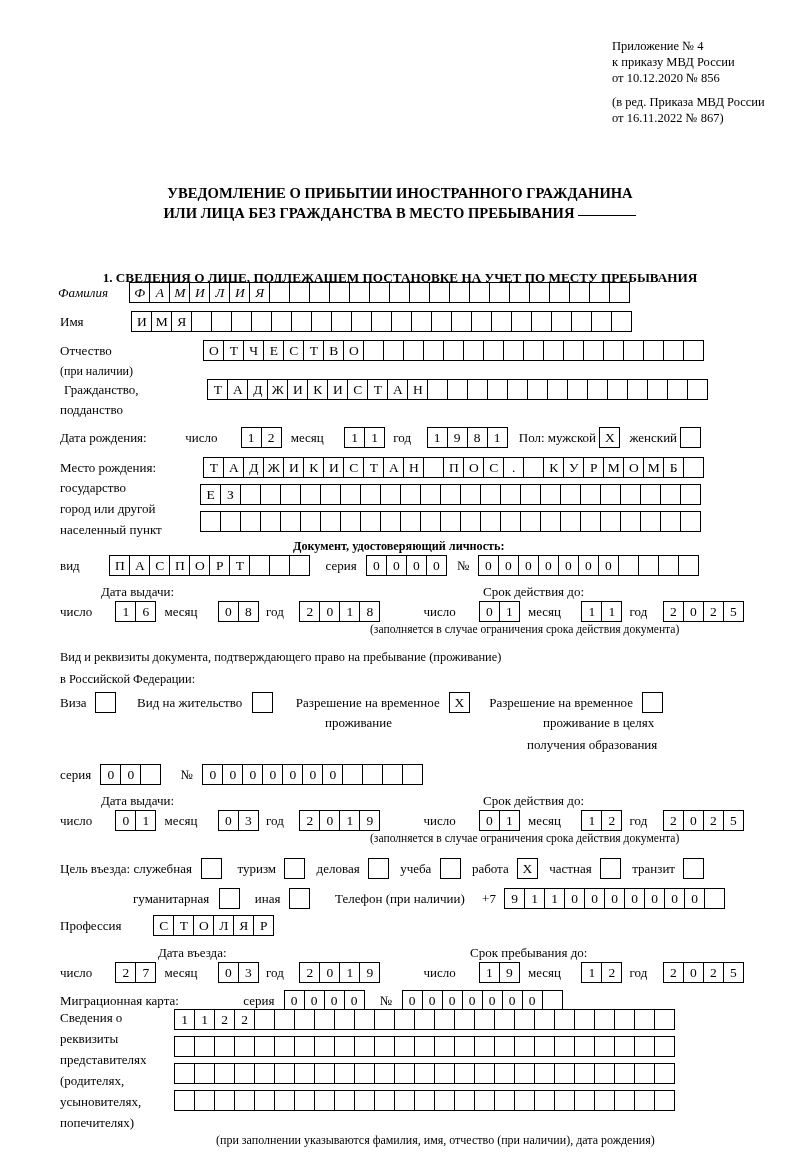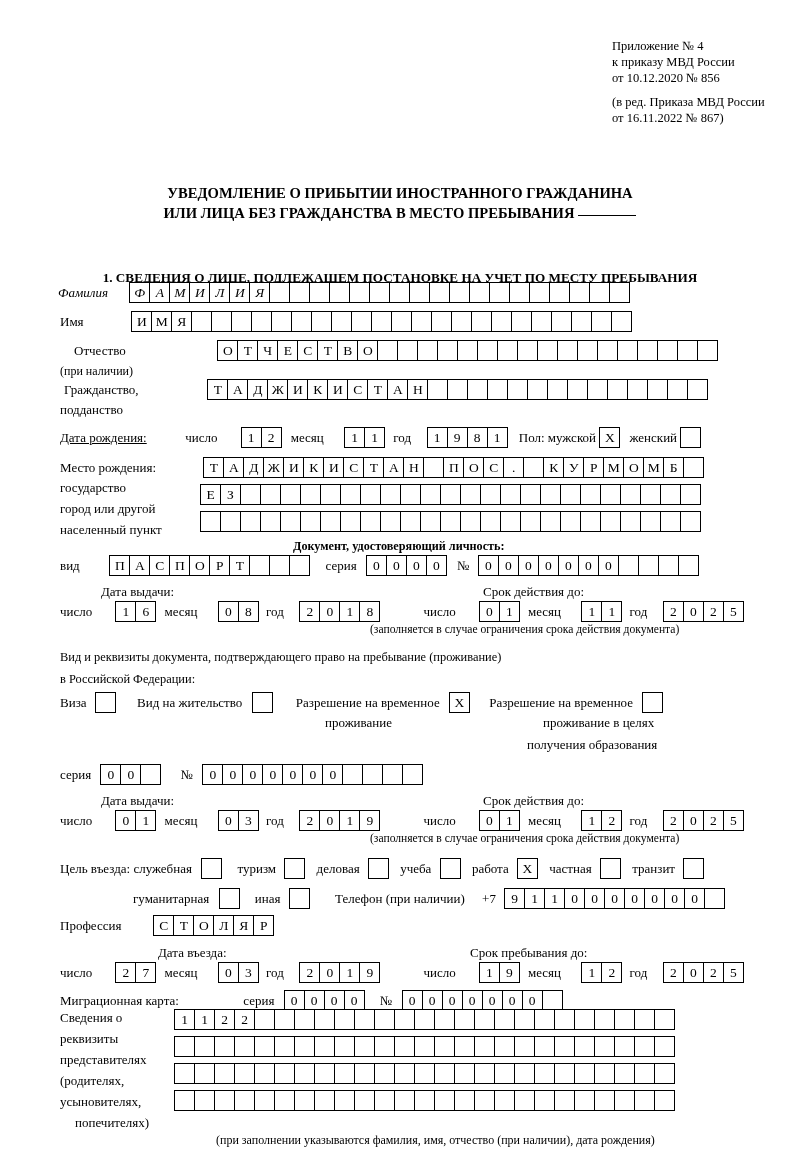--- a/index.html
+++ b/index.html
@@ -201,21 +201,21 @@
         <span class="cell"></span>
         <span class="cell"></span>
         <span class="cell"></span>
         <span class="cell"></span>
         <span class="cell"></span>
         <span class="cell"></span>
         <span class="cell"></span>
       </span>
   </div>
 
-  <div class="row" style="top:340px; left:60px;margin-left:14px;">
+  <div class="row" style="top:340px; left:60px;">
     <span class="inline-lbl lbl" style="width:140px;">Отчество</span>
     <span class="cells" id="patronymic-cells">
         <span class="cell">О</span>
         <span class="cell">Т</span>
         <span class="cell">Ч</span>
         <span class="cell">Е</span>
         <span class="cell">С</span>
         <span class="cell">Т</span>
         <span class="cell">В</span>
         <span class="cell">О</span>
@@ -266,21 +266,21 @@
         <span class="cell"></span>
         <span class="cell"></span>
         <span class="cell"></span>
         <span class="cell"></span>
         <span class="cell"></span>
       </span>
   </div>
   <div class="row" style="top:401px; left:60px; font-size:13px;">подданство</div>
 
   <div class="row" style="top:427px; left:60px;">
-    <span class="inline-lbl lbl" style="width:122px;text-decoration:underline;">Дата рождения:</span>
+    <span class="inline-lbl lbl" style="width:122px;">Дата рождения:</span>
     <span class="inline-lbl lbl" style="width:52px;">число</span>
     <span class="cells" id="birth-day">
         <span class="cell">1</span>
         <span class="cell">2</span>
       </span>
     <span class="inline-lbl lbl" style="width:50px; padding-left:6px;">месяц</span>
     <span class="cells" id="birth-month">
         <span class="cell">1</span>
         <span class="cell">1</span>
       </span>
@@ -663,21 +663,21 @@
         <span class="cell">0</span>
         <span class="cell"></span>
       </span>
   </div>
 
   <div class="row" style="top:1009px; left:60px;">Сведения о</div>
   <div class="row" style="top:1030px; left:60px;">реквизиты</div>
   <div class="row" style="top:1051px; left:60px;">представителях</div>
   <div class="row" style="top:1072px; left:60px;">(родителях,</div>
   <div class="row" style="top:1093px; left:60px;">усыновителях,</div>
-  <div class="row" style="top:1114px; left:60px;margin-left:15px;">попечителях)</div>
+  <div class="row" style="top:1114px; left:60px;">попечителях)</div>
 
   <div class="row" style="top:1009px; left:174px;">
     <span class="cells" id="legal-1">
         <span class="cell">1</span>
         <span class="cell">1</span>
         <span class="cell">2</span>
         <span class="cell">2</span>
         <span class="cell"></span>
         <span class="cell"></span>
         <span class="cell"></span>

